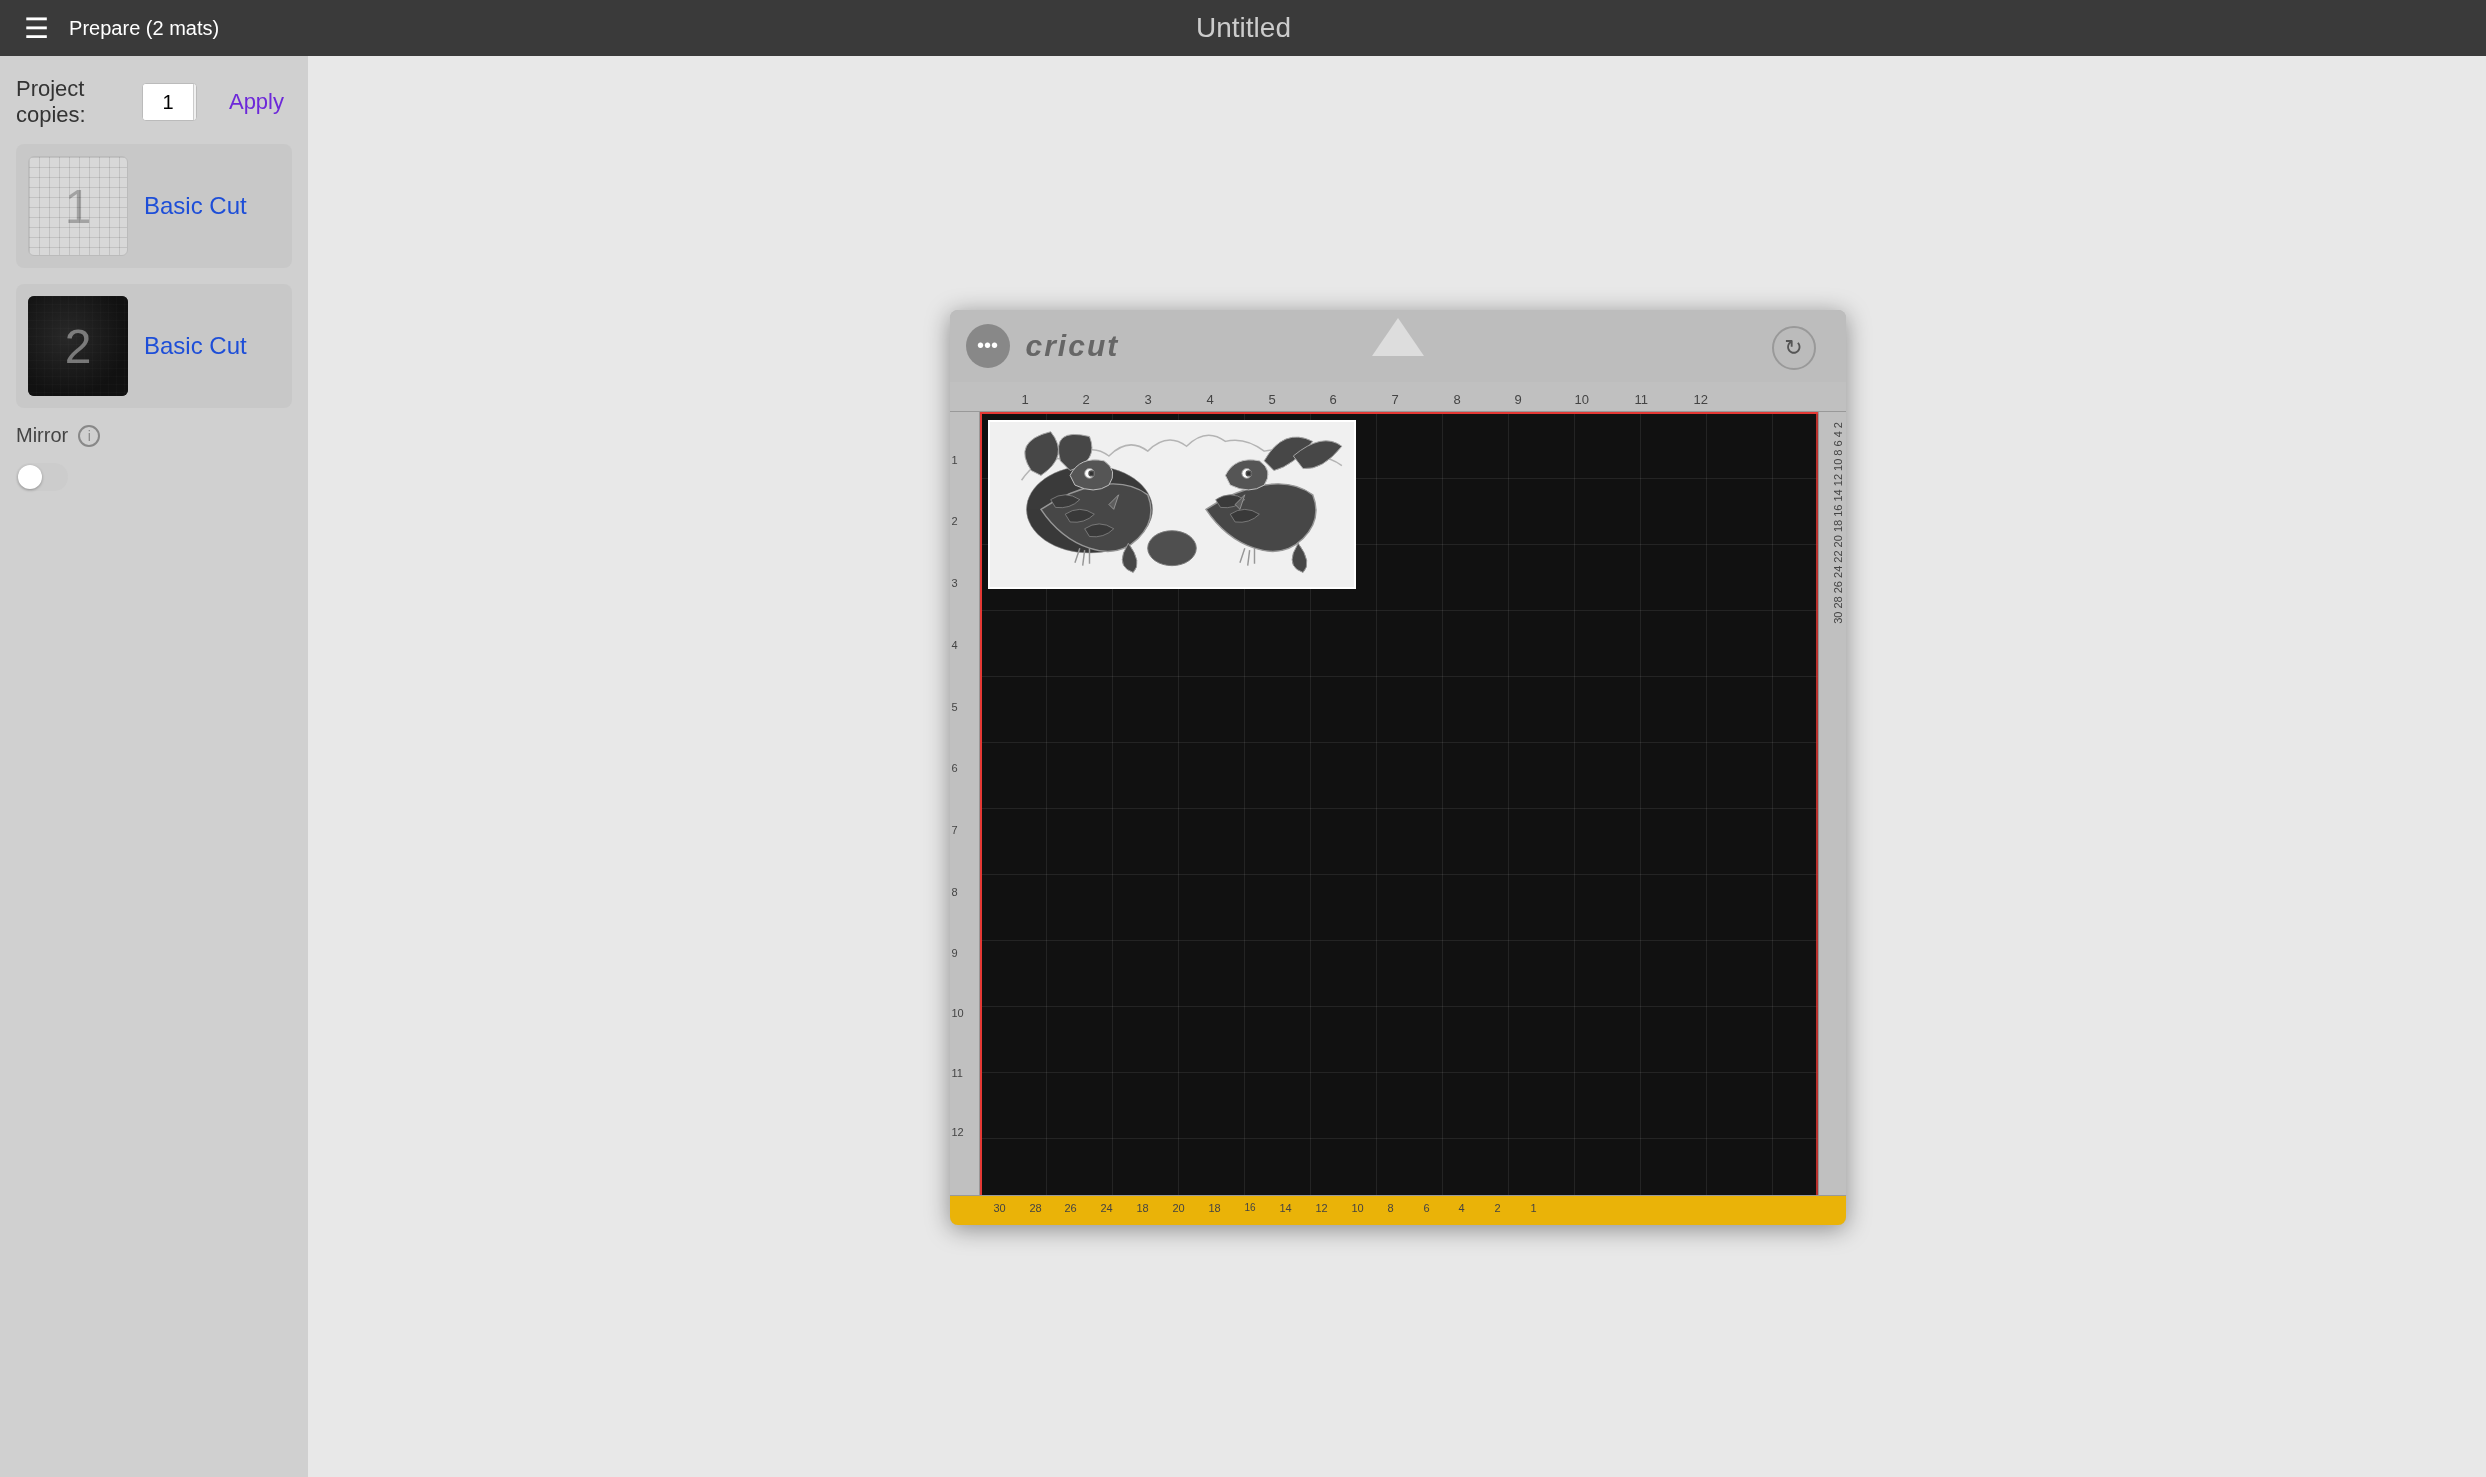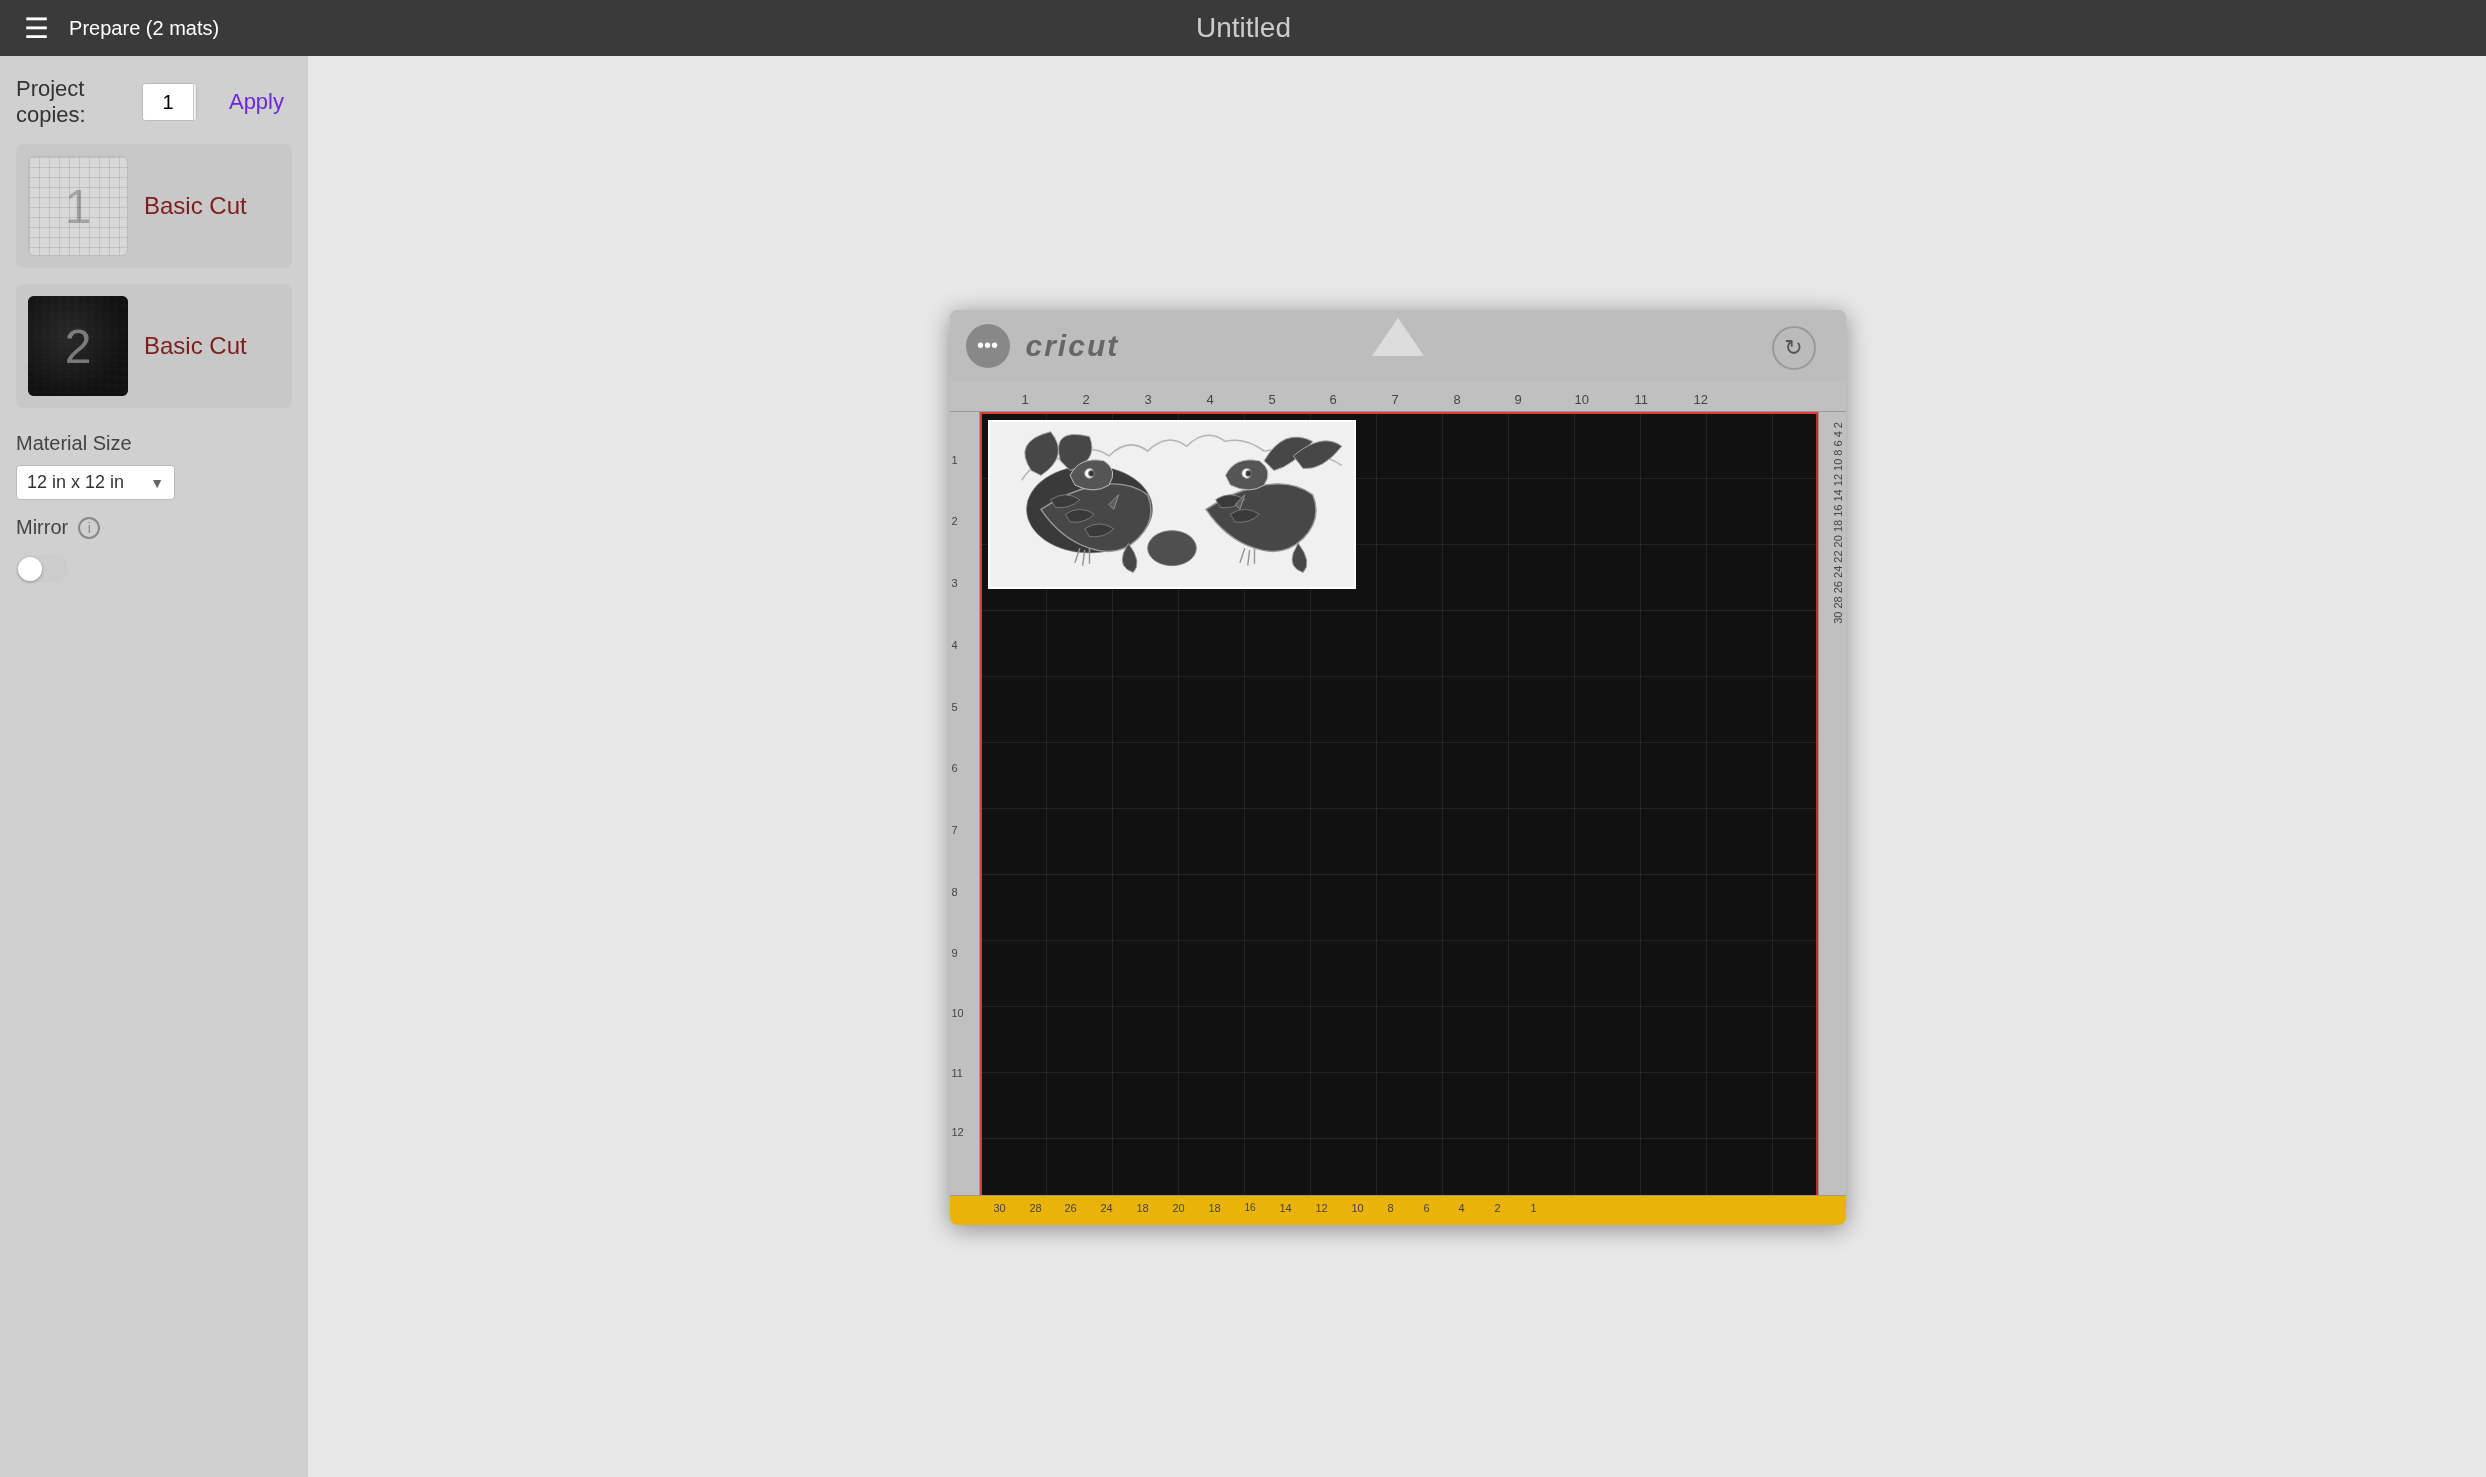--- a/index.html
+++ b/index.html
@@ -180,21 +180,21 @@
       top: 50%;
       left: 50%;
       transform: translate(-50%, -50%);
       font-size: 48px;
       font-weight: 300;
       color: rgba(255,255,255,0.4);
     }
 
     .mat-label {
       font-size: 24px;
-      color: #7f1d1d;
+      color: #1d4ed8;
       font-weight: 400;
     }
 
     
     .section-label {
       font-size: 20px;
       color: #444;
       margin-top: 8px;
     }
     .material-size-select {
@@ -457,28 +457,20 @@
 
     <div class="mat-item">
       <div class="mat-thumbnail mat-thumbnail-2">
         <div class="mat-thumb-dark-grid"></div>
         <div class="mat-thumb-texture"></div>
         <span class="mat-thumb-number-2">2</span>
       </div>
       <span class="mat-label">Basic Cut</span>
     </div>
 
-    <div>
-      <div class="section-label">Material Size</div>
-      <div style="height:10px"></div>
-      <div class="material-size-select">
-        <span class="material-size-text">12 in x 12 in</span>
-        <span class="chevron-down">▼</span>
-      </div>
-    </div>
 
     <div class="mirror-row">
       <span class="mirror-label">Mirror</span>
       <div class="info-icon">i</div>
     </div>
     <div class="toggle-switch">
       <div class="toggle-knob"></div>
     </div>
 
   </div>

